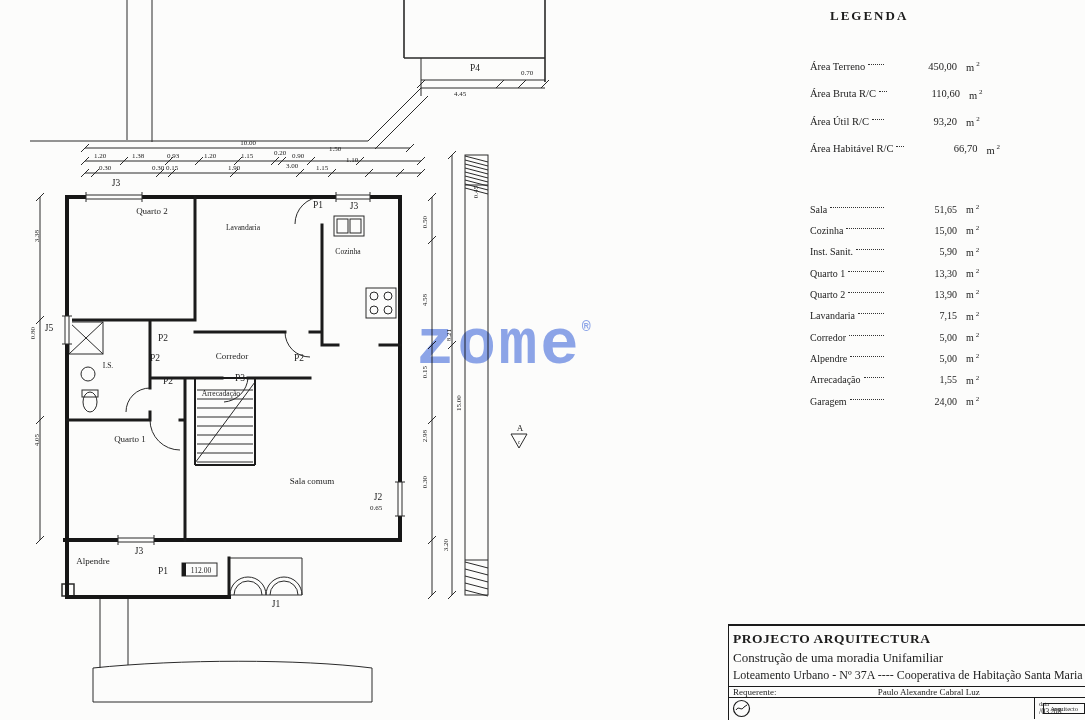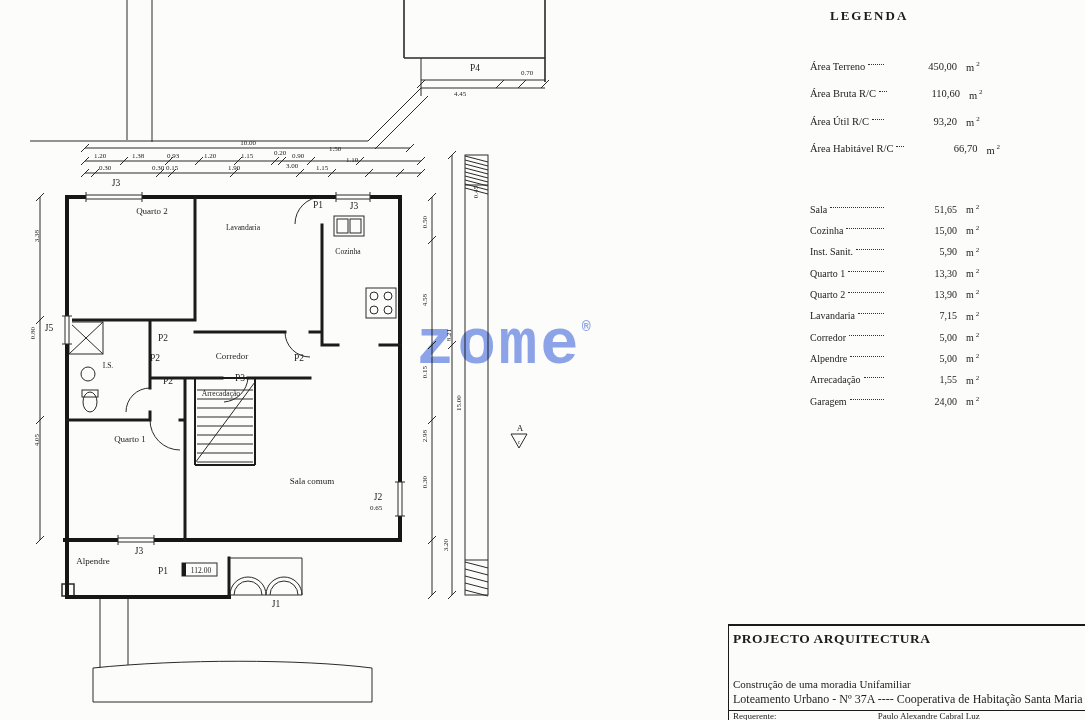--- a/index.html
+++ b/index.html
@@ -36,21 +36,21 @@
   .lg-leader{flex:1;border-bottom:1.3px dotted #333;margin:0 3px;position:relative;top:-2px;min-width:8px;}
   .lg-value{min-width:34px;text-align:right;margin-left:36px;}
   .lg-unit{margin-left:9px;width:16px;}
   .lg-unit sup{font-size:7px;margin-left:2px;}
   
   #titleblock{
     position:absolute;left:728px;top:624px;width:356px;height:95px;
     border-top:2px solid #1a1a1a;border-left:1.5px solid #1a1a1a;
   }
   .tb-title{font-size:13.5px;font-weight:bold;letter-spacing:.5px;padding:5px 0 0 4px;}
-  .tb-sub{font-size:11px;padding:3px 0 0 4px;margin-top:28px;}
+  .tb-sub{font-size:13px;padding:3px 0 0 4px;}
   .tb-line2{font-size:12px;padding:2px 0 3px 4px;white-space:nowrap;}
   .tb-req{display:flex;border-top:1px solid #1a1a1a;border-bottom:1px solid #1a1a1a;font-size:9px;padding:0 4px;}
   .tb-req-name{flex:1;text-align:center;}
   .tb-bottom{display:flex;align-items:center;height:21px;position:relative;justify-content:space-between;}
   .tb-logo{display:inline-flex;margin-left:3px;}
   .tb-arch{border:1px solid #1a1a1a;font-size:6.5px;padding:1px 6px;margin-left:3px;}
   .tb-date{position:absolute;right:0;top:0;bottom:0;border-left:1px solid #1a1a1a;width:46px;
     font-size:8px;display:flex;flex-direction:column;justify-content:center;padding-left:4px;}
   .tb-date-label{font-size:6px;}
 </style>

